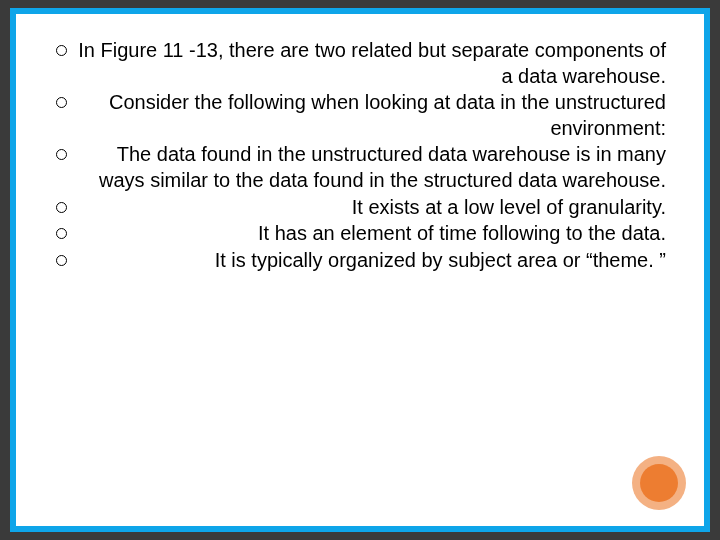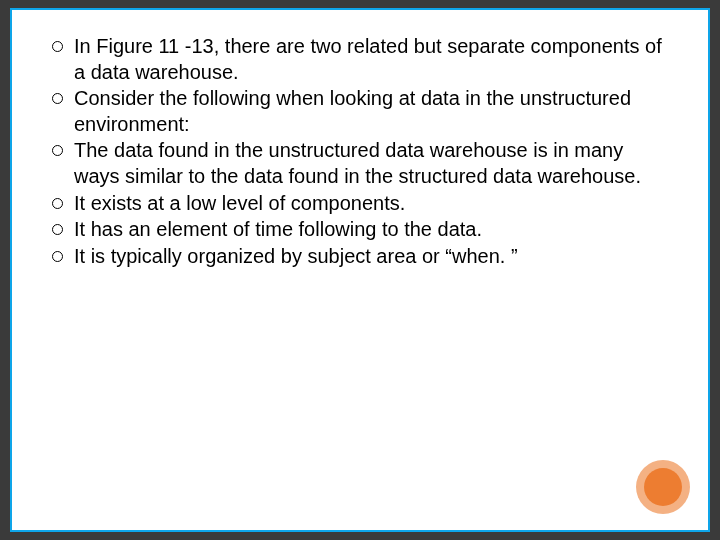--- a/index.html
+++ b/index.html
@@ -9,23 +9,24 @@
     background: #3a3a3a;
     display: flex;
     align-items: center;
     justify-content: center;
     font-family: Arial, sans-serif;
   }
   .slide {
     width: 700px;
     height: 524px;
     background: #ffffff;
-    border: 2px solid #0ea5e9;
+    border: 6px solid #0ea5e9;
     position: relative;
     padding: 24px 38px 20px 38px;
+    text-align: right;
   }
   .content-list {
     list-style: none;
   }
   .content-list li {
     position: relative;
     padding-left: 24px;
     font-size: 20px;
     line-height: 1.28;
     color: #000;
@@ -67,21 +68,21 @@
   }
 </style>
 </head>
 <body>
 
 <div class="slide">
   <ul class="content-list">
     <li>In Figure 11 -13, there are two related but separate components of a data warehouse.</li>
     <li>Consider the following when looking at data in the unstructured environment:</li>
     <li>The data found in the unstructured data warehouse is in many ways similar to the data found in the structured data warehouse.</li>
-    <li>It exists at a low level of components.</li>
+    <li>It exists at a low level of granularity.</li>
     <li> It has an element of time following to the data.</li>
-    <li> It is typically organized by subject area or “when. ”</li>
+    <li> It is typically organized by subject area or “theme. ”</li>
   </ul>
   <div class="corner-circle">
     <div class="outer"></div>
     <div class="inner"></div>
   </div>
 </div>
 
 </body></html>

